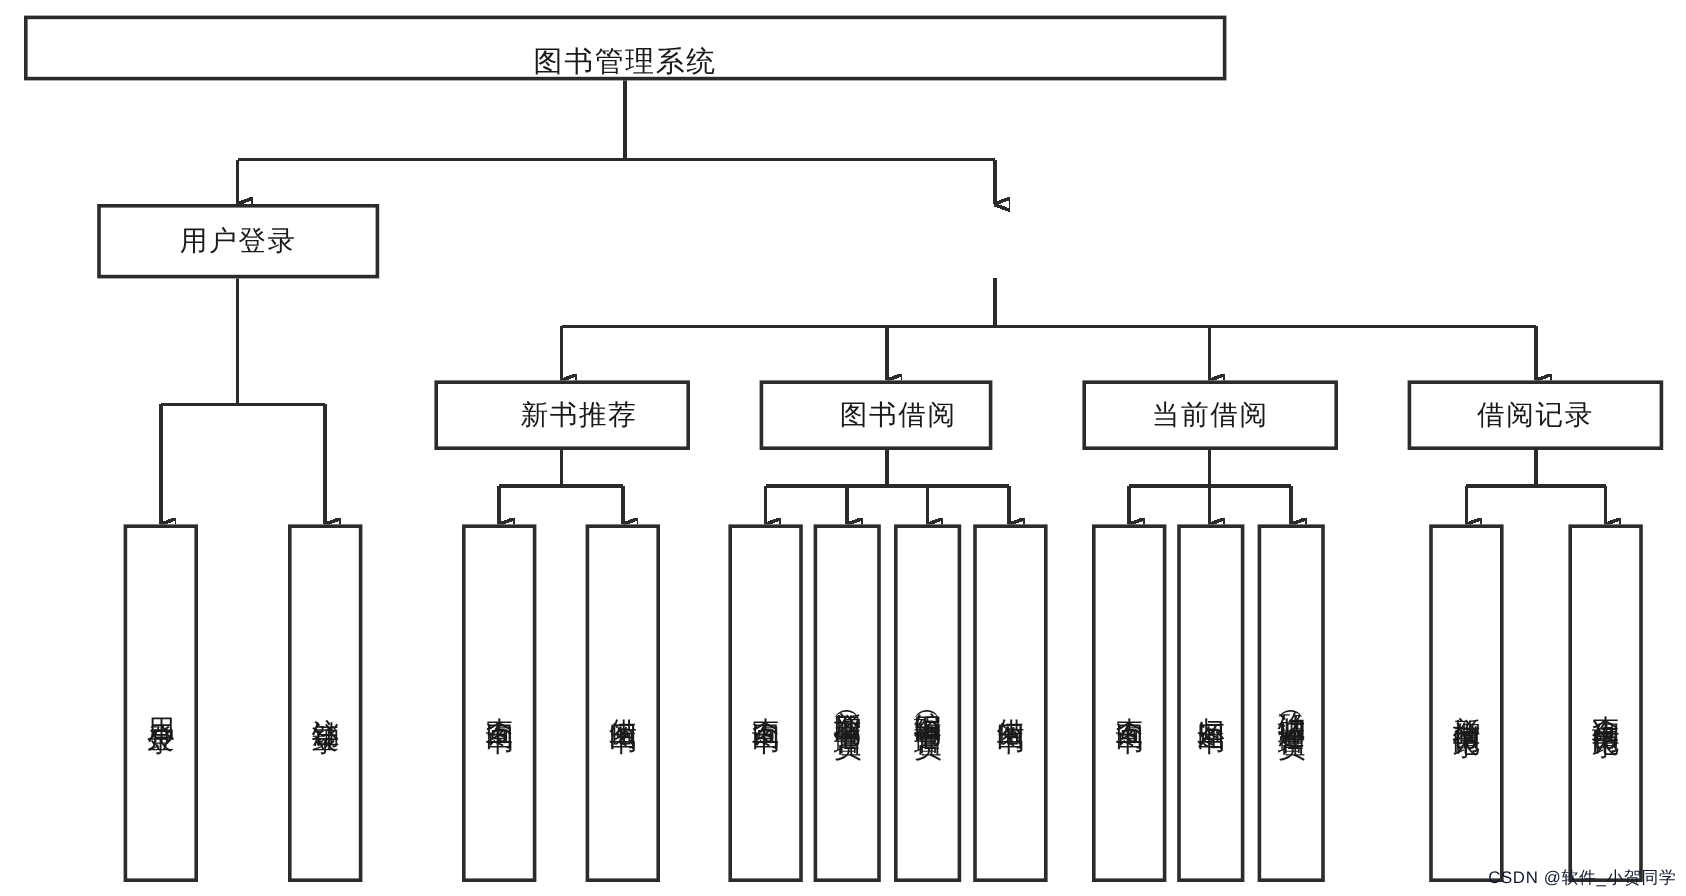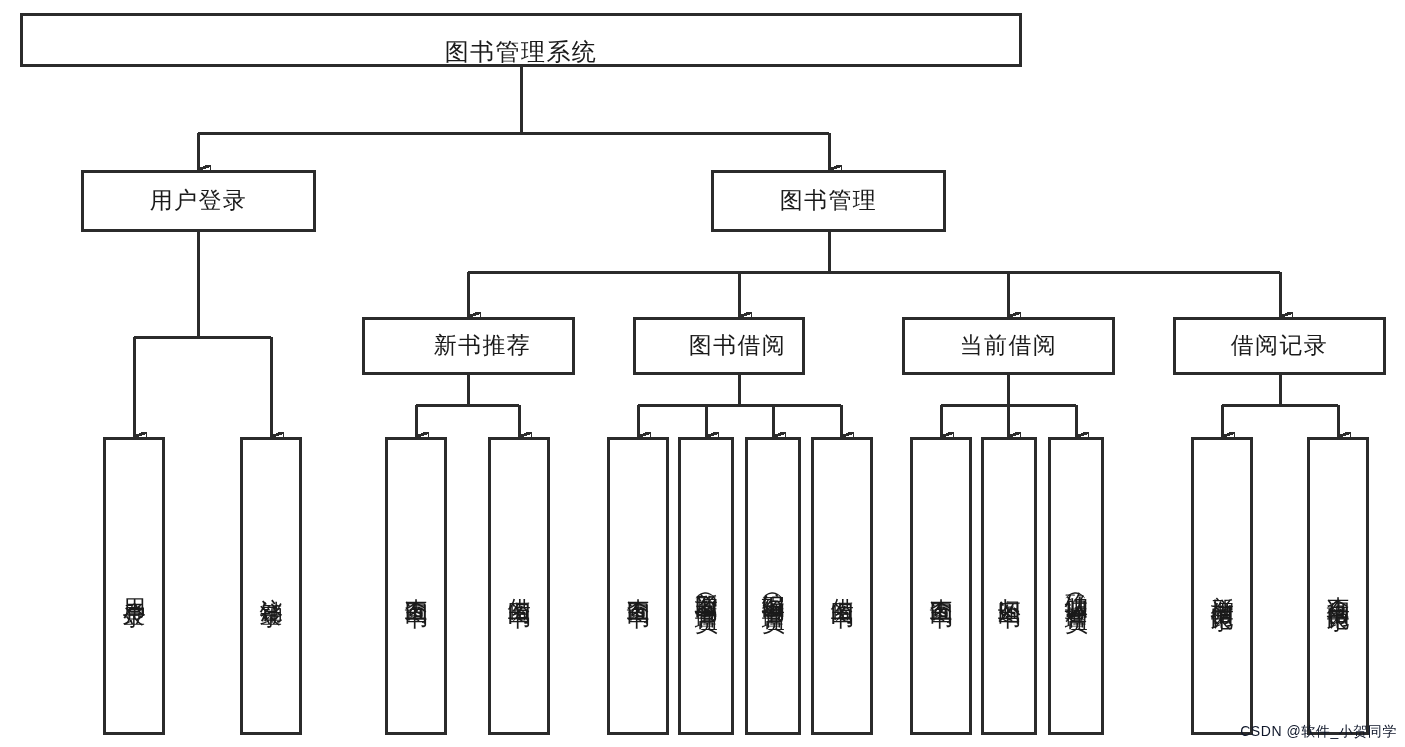--- a/index.html
+++ b/index.html
@@ -136,28 +136,25 @@
     <line x1="1338" y1="405" x2="1338" y2="437" marker-end="url(#arrow)"></line>
   </svg>
 
   <div class="node horiz root" style="left:20px; top:13px; width:1002px; height:54px;">
     <span class="lbl">图书管理系统</span>
   </div>
 
   <div class="node horiz" style="left:81px; top:170px; width:235px; height:62px;">
     <span class="lbl">用户登录</span>
   </div>
-  <div class="node horiz" style="left:711px; top:170px; width:235px; height:62px;">
-    <span class="lbl">图书管理</span>
-  </div>
 
   <div class="node horiz" style="left:362px; top:317px; width:213px; height:58px;padding-left:28px;">
     <span class="lbl">新书推荐</span>
   </div>
-  <div class="node horiz" style="left:633px; top:317px; width:172px; height:58px;padding-left:37px;">
+  <div class="node horiz" style="left:633px; top:317px; width:194px; height:58px;padding-left:37px;">
     <span class="lbl">图书借阅</span>
   </div>
   <div class="node horiz" style="left:902px; top:317px; width:213px; height:58px;">
     <span class="lbl">当前借阅</span>
   </div>
   <div class="node horiz" style="left:1173px; top:317px; width:213px; height:58px;">
     <span class="lbl">借阅记录</span>
   </div>
 
   <div class="node vert" style="left:103px; top:437px; width:62px; height:298px;">

